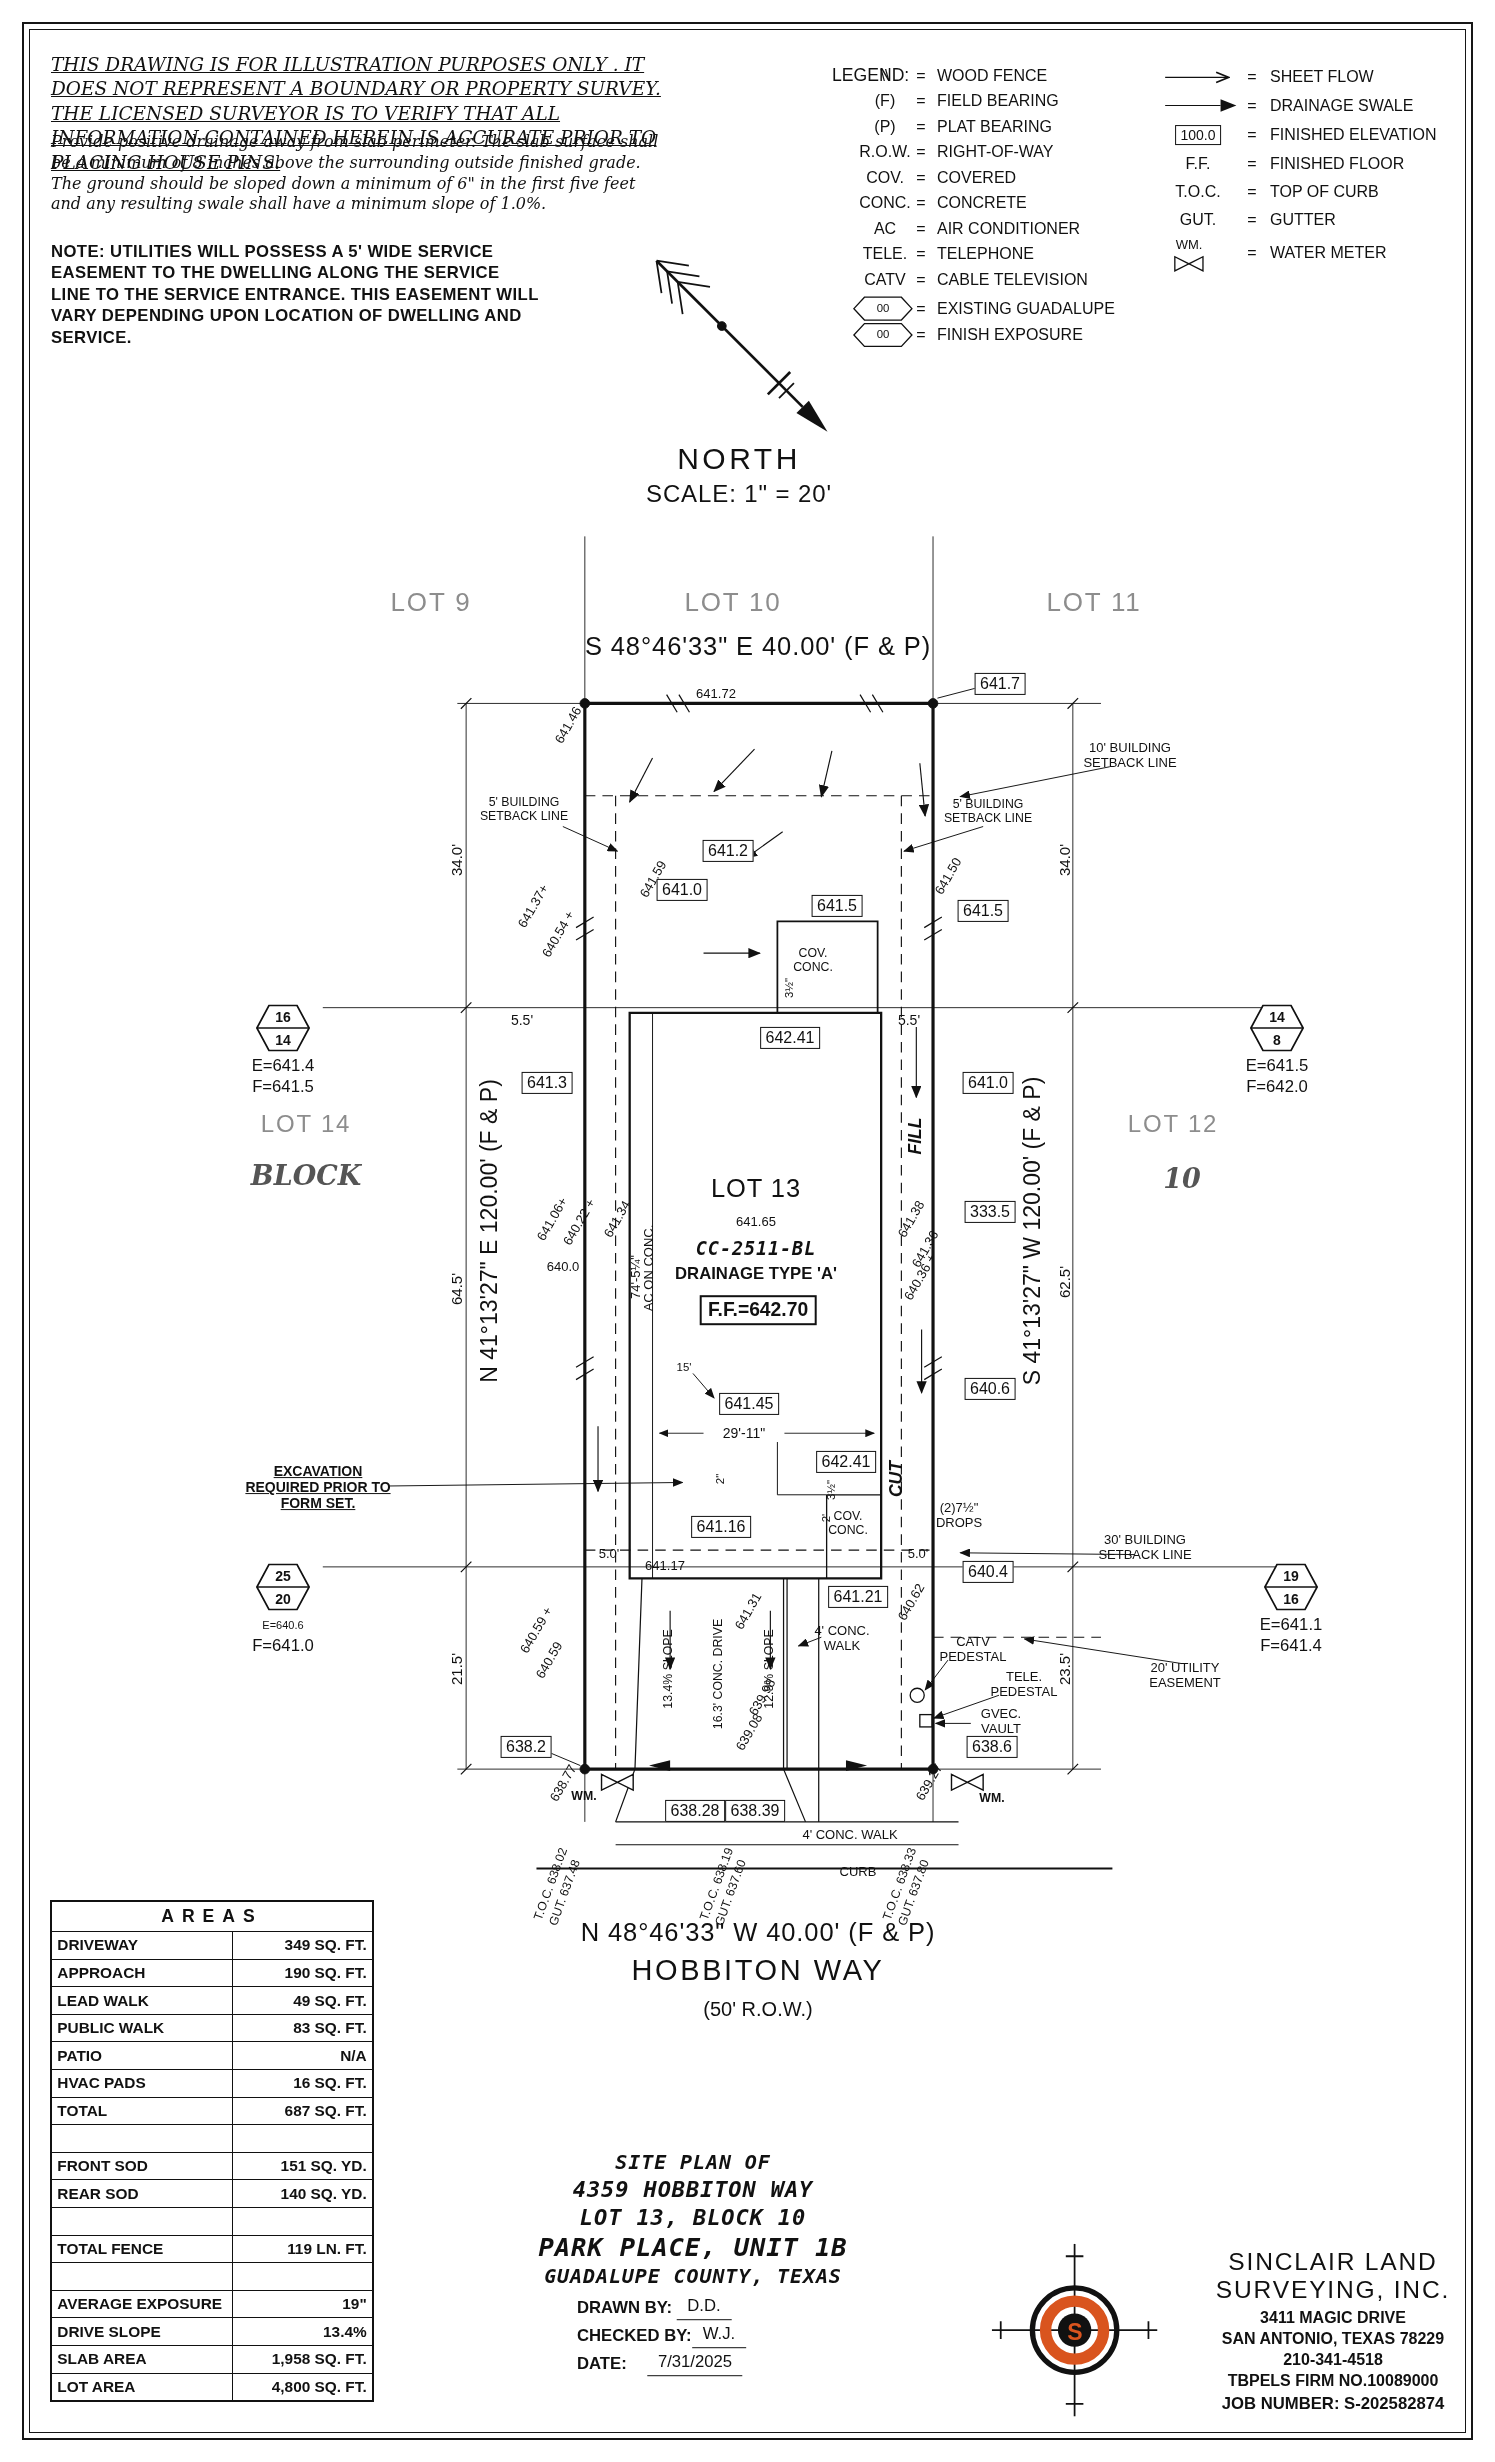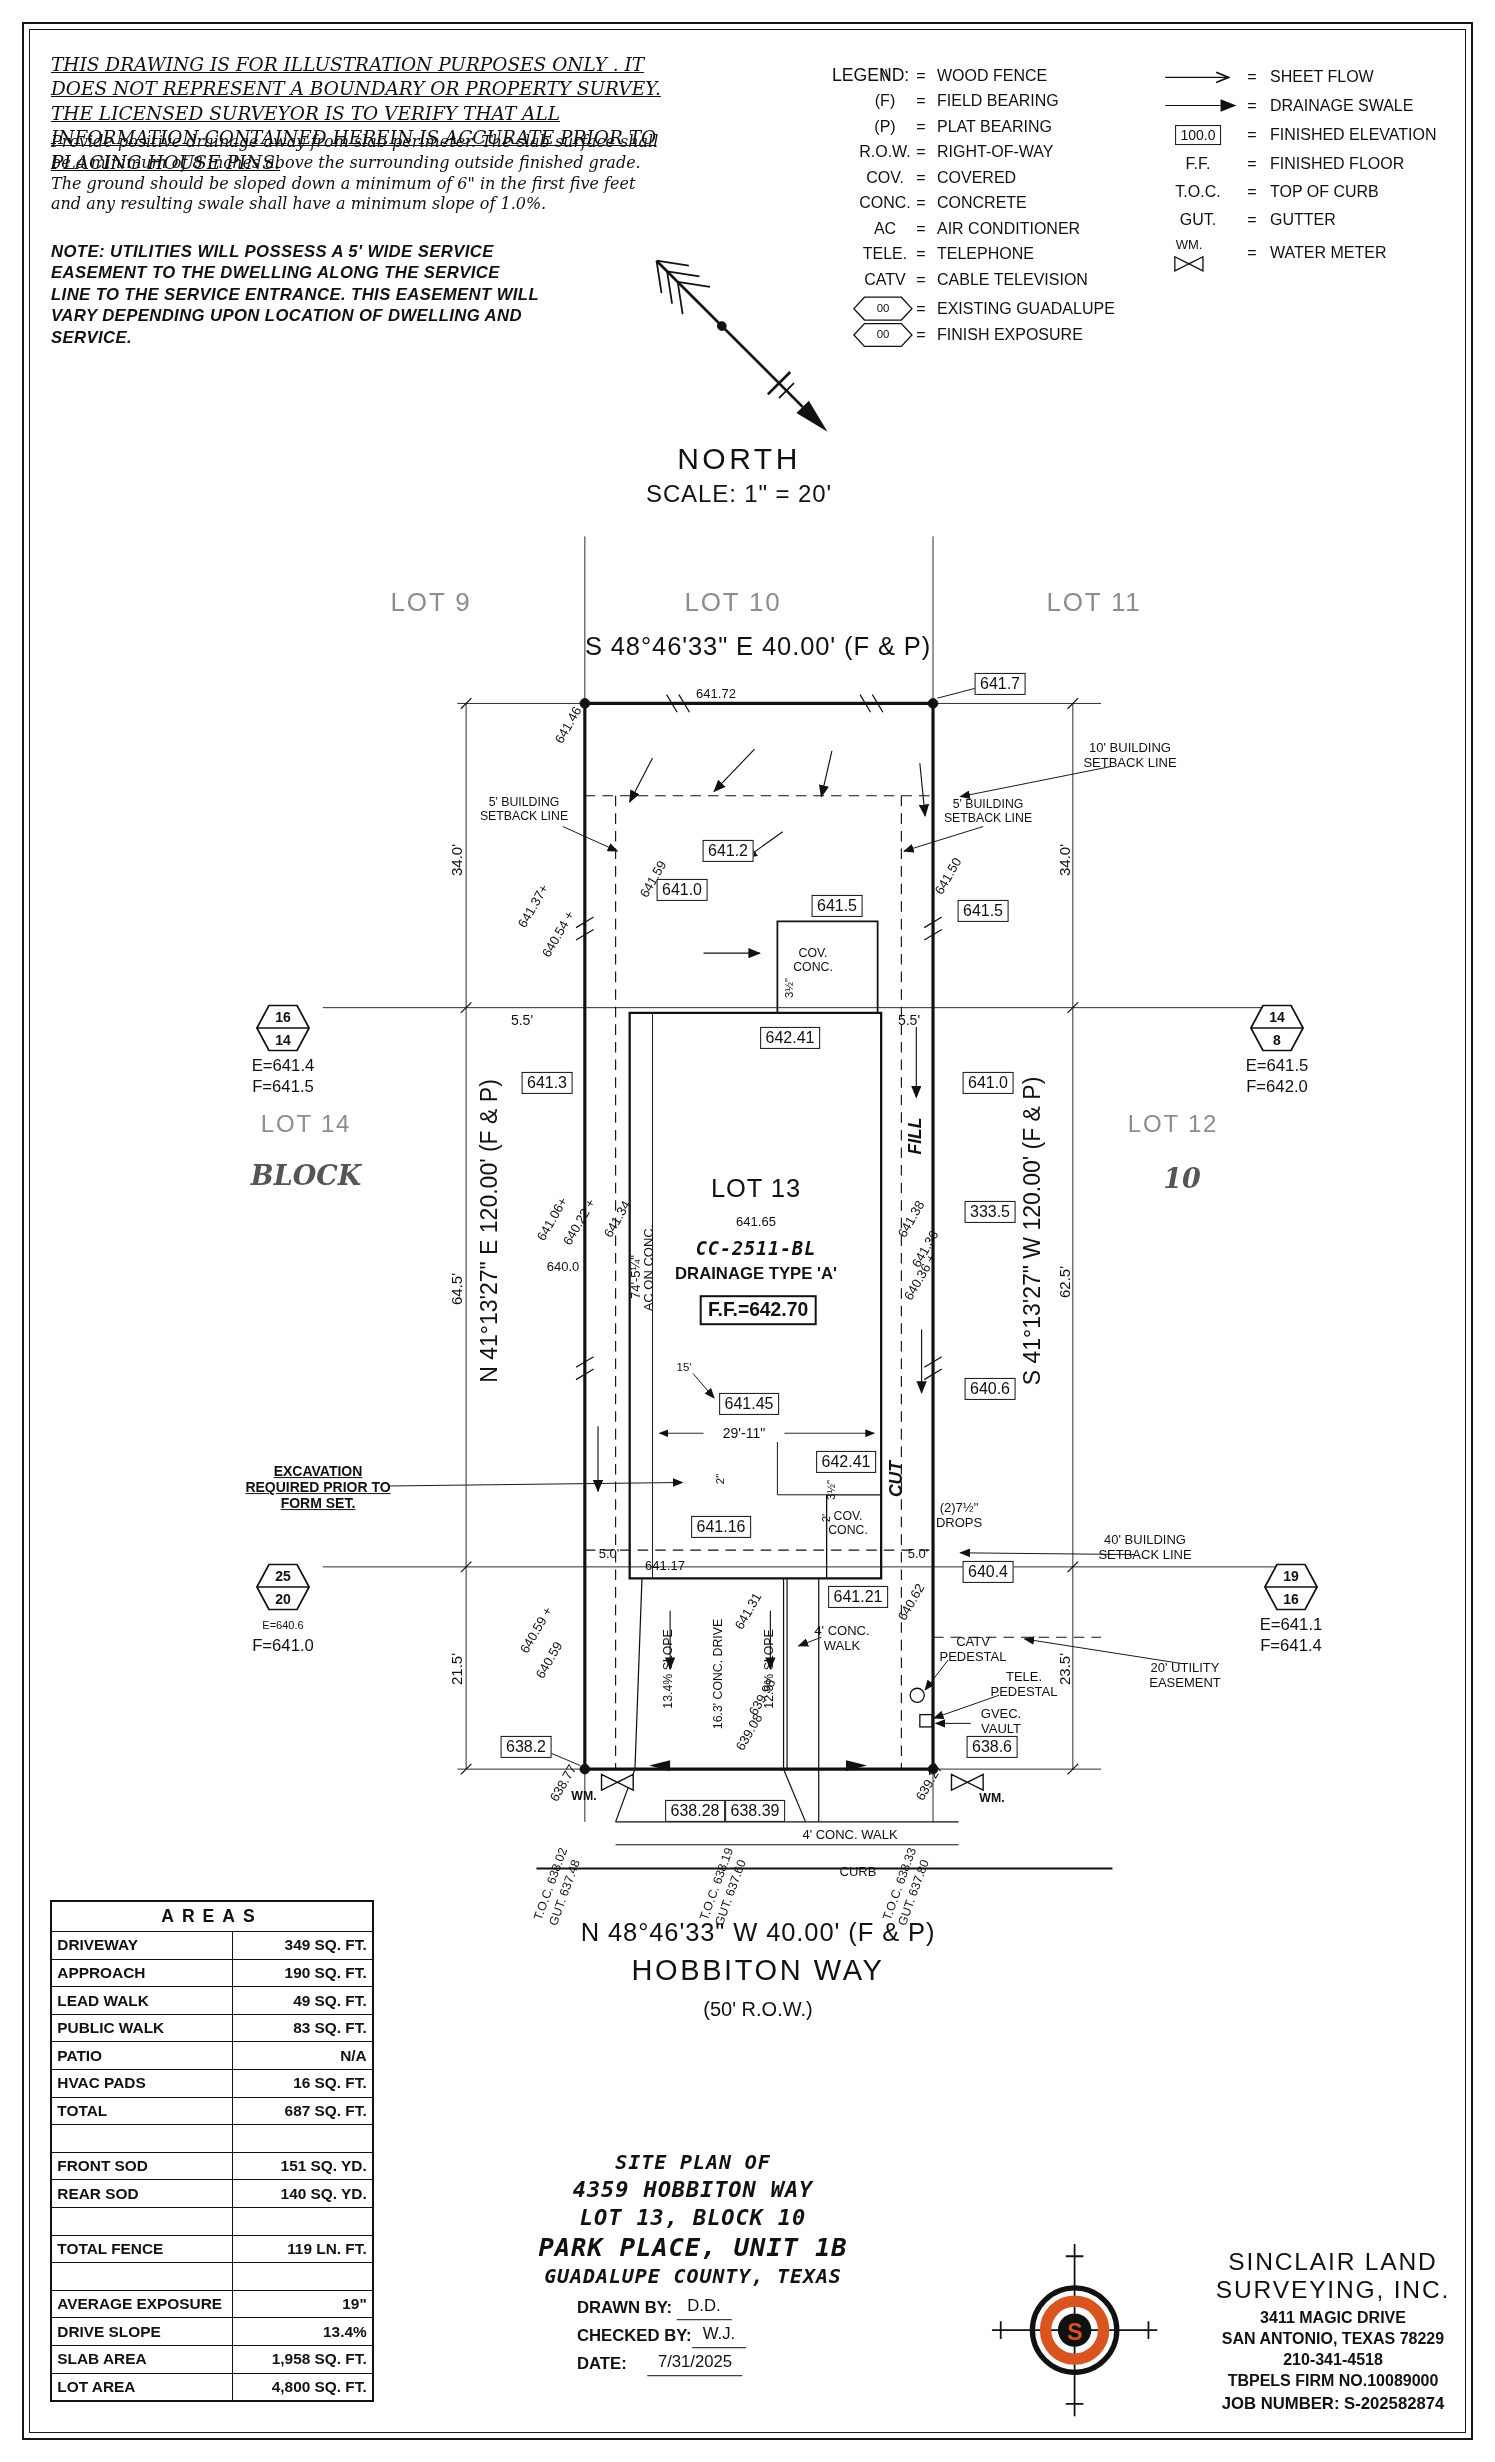--- a/index.html
+++ b/index.html
@@ -19,21 +19,21 @@
        padding:0.9px 4.4px;font-size:16px;line-height:1.15;white-space:nowrap;z-index:4;}
   .note{position:absolute;transform:translate(-50%,-50%);text-align:center;font-size:13px;
         line-height:1.14;z-index:3;color:#111;}
   .gray{color:#8d8d8d;}
   .serifI{font-family:"DejaVu Serif",serif;font-style:italic;color:#555;}
   .mono{font-family:"DejaVu Sans Mono",monospace;font-weight:bold;font-style:italic;letter-spacing:0.9px;}
   .disc{position:absolute;z-index:3;}
   .disc1{font-family:"DejaVu Serif",serif;font-style:italic;font-size:18.5px;line-height:1.32;
          text-decoration:underline;width:629px;}
   .disc2{font-family:"DejaVu Serif",serif;font-style:italic;font-size:16px;line-height:1.3;width:616px;}
-  .disc3{font-weight:bold;font-style:italic;font-size:16.7px;line-height:1.28;width:492px;letter-spacing:0.4px;}
+  .disc3{font-weight:bold;font-size:16.7px;line-height:1.28;width:492px;letter-spacing:0.4px;}
   .hex{position:absolute;width:55px;height:47px;transform:translate(-50%,-50%);z-index:4;margin-top:20px;}
   .hex svg{position:absolute;left:0;top:0;}
   .hex .ht,.hex .hb{position:absolute;left:0;right:0;text-align:center;font-size:14px;font-weight:bold;}
   .hex .ht{top:4.4px;} .hex .hb{bottom:4.4px;}
   .ffbox{position:absolute;transform:translate(-50%,-50%);border:2.2px solid #111;background:#fff;
          padding:1.8px 6.2px;font-size:19.3px;font-weight:bold;white-space:nowrap;z-index:4;}
   table.areas{position:absolute;left:50px;top:1900px;width:324px;border-collapse:collapse;
          border:2.2px solid #111;z-index:3;}
   table.areas td{border:1.3px solid #111;font-size:15.4px;font-weight:bold;padding:1.8px 5.3px;height:23px;}
   table.areas td.val{text-align:right;width:128px;}
@@ -234,21 +234,21 @@
 
 <div class="t ctr" style="left:756px;top:1189px;font-size:25.5px;font-weight:normal;letter-spacing:0.9px">LOT 13</div>
 <div class="t ctr" style="left:756px;top:1221px;font-size:13px">641.65</div>
 <div class="t ctr mono" style="left:756px;top:1249px;font-size:18.5px">CC-2511-BL</div>
 <div class="t ctr" style="left:756px;top:1274px;font-size:16.7px;font-weight:600">DRAINAGE TYPE 'A'</div>
 <div class="ffbox" style="left:758px;top:1310px">F.F.=642.70</div>
 
 <div class="note" style="left:1130px;top:756px;width:141px">10' BUILDING SETBACK LINE</div>
 <div class="note" style="left:524px;top:809px;width:106px;font-size:12.3px">5' BUILDING SETBACK LINE</div>
 <div class="note" style="left:988px;top:811px;width:106px;font-size:12.3px">5' BUILDING SETBACK LINE</div>
-<div class="note" style="left:1145px;top:1548px;width:141px">40' BUILDING SETBACK LINE</div>
+<div class="note" style="left:1145px;top:1548px;width:141px">30' BUILDING SETBACK LINE</div>
 <div class="note" style="left:1185px;top:1676px;width:106px">20' UTILITY EASEMENT</div>
 <div class="note" style="left:318px;top:1488px;width:148px;font-size:14px;font-weight:bold;text-decoration:underline">EXCAVATION REQUIRED PRIOR TO FORM SET.</div>
 
 <div class="t r90" style="left:648px;top:1268px;font-size:13px">AC ON CONC.</div>
 <div class="t r90" style="left:916px;top:1136px;font-size:17.6px;font-weight:bold;font-style:italic">FILL</div>
 <div class="t r90" style="left:897px;top:1479px;font-size:17.6px;font-weight:bold;font-style:italic">CUT</div>
 <div class="note" style="left:813px;top:960px;width:51px;font-size:12.3px">COV. CONC.</div>
 <div class="note" style="left:848px;top:1523px;width:51px;font-size:12.3px">COV. CONC.</div>
 <div class="note" style="left:959px;top:1516px;width:70px">(2)7½" DROPS</div>
 <div class="note" style="left:973px;top:1650px;width:83px">CATV PEDESTAL</div>

